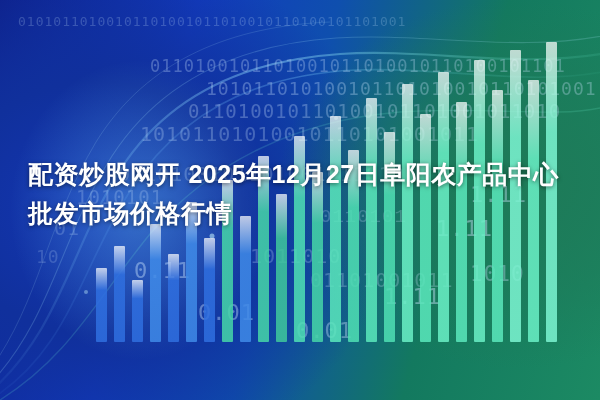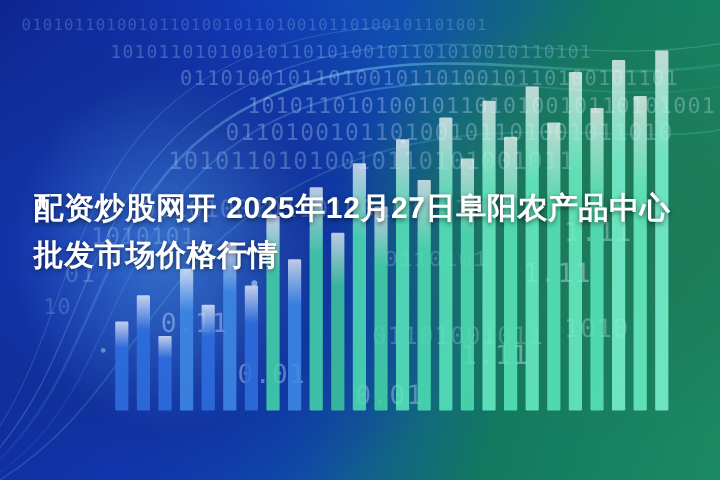--- a/index.html
+++ b/index.html
@@ -101,30 +101,30 @@
     <path d="M-10,384 C52,318 60,238 112,156 C164,76 246,44 336,38 C426,32 518,54 612,34" fill="none" stroke="rgba(170,235,255,0.20)" stroke-width="1.1"></path>
     <path d="M-10,370 C40,300 46,226 96,142 C148,58 234,26 330,22" fill="none" stroke="rgba(190,245,255,0.14)" stroke-width="1"></path>
     <path d="M0,400 C70,356 96,300 150,234 C212,160 300,120 400,112 C480,106 556,118 600,108" fill="none" stroke="rgba(120,255,215,0.16)" stroke-width="1.4"></path>
     <circle cx="212" cy="236" r="2.5" fill="rgba(200,245,255,0.55)"></circle>
     <circle cx="86" cy="292" r="2" fill="rgba(200,245,255,0.40)"></circle>
     <circle cx="336" cy="118" r="2" fill="rgba(200,245,255,0.35)"></circle>
   </svg>
 
   <div class="digits">
       <div class="digit-row" style="left: 18px; top: 14px; font-size: 13px; color: rgba(205, 230, 255, 0.22);">01010110100101101001011010010110100101101001</div>
-      <div class="digit-row" style="left: 92px; top: 34px; font-size: 15px; color: rgba(205, 230, 255, 0.26);">1010110101001011010100101101010010110101</div>
       <div class="digit-row" style="left: 150px; top: 56px; font-size: 17px; color: rgba(205, 230, 255, 0.3);">0110100101101001011010010110100101101</div>
       <div class="digit-row" style="left: 206px; top: 78px; font-size: 18px; color: rgba(205, 230, 255, 0.32);">101011010100101101010010110101001</div>
       <div class="digit-row" style="left: 188px; top: 100px; font-size: 19px; color: rgba(205, 230, 255, 0.3);">011010010110100101101001011010</div>
       <div class="digit-row" style="left: 140px; top: 122px; font-size: 20px; color: rgba(205, 230, 255, 0.28);">10101101010010110101001011</div>
       <div class="digit-row" style="left: 118px; top: 162px; font-size: 20px; color: rgba(205, 230, 255, 0.26);">0110100101101001011010</div>
       <div class="digit-row" style="left: 470px; top: 182px; font-size: 22px; color: rgba(205, 230, 255, 0.4);">1.11</div>
       <div class="digit-row" style="left: 76px; top: 186px; font-size: 19px; color: rgba(205, 230, 255, 0.24);">1010101</div>
       <div class="digit-row" style="left: 134px; top: 258px; font-size: 22px; color: rgba(205, 230, 255, 0.42);">0.11</div>
       <div class="digit-row" style="left: 436px; top: 216px; font-size: 22px; color: rgba(205, 230, 255, 0.44);">1.11</div>
+      <div class="digit-row" style="left: 250px; top: 244px; font-size: 20px; color: rgba(205, 230, 255, 0.26);">1011010</div>
       <div class="digit-row" style="left: 292px; top: 268px; font-size: 20px; color: rgba(205, 230, 255, 0.26); margin-left: 18px;">01101001011</div>
       <div class="digit-row" style="left: 384px; top: 284px; font-size: 22px; color: rgba(205, 230, 255, 0.44);">1.11</div>
       <div class="digit-row" style="left: 470px; top: 262px; font-size: 21px; color: rgba(205, 230, 255, 0.34);">1010</div>
       <div class="digit-row" style="left: 198px; top: 300px; font-size: 22px; color: rgba(205, 230, 255, 0.4);">0.01</div>
       <div class="digit-row" style="left: 296px; top: 318px; font-size: 22px; color: rgba(205, 230, 255, 0.38);">0.01</div>
       <div class="digit-row" style="left: 54px; top: 216px; font-size: 20px; color: rgba(205, 230, 255, 0.22);">01</div>
       <div class="digit-row" style="left: 36px; top: 246px; font-size: 18px; color: rgba(205, 230, 255, 0.2);">10</div>
       <div class="digit-row" style="left: 320px; top: 206px; font-size: 19px; color: rgba(205, 230, 255, 0.24); font-family: Liberation Mono, monospace;">0110101</div>
     </div>
 

